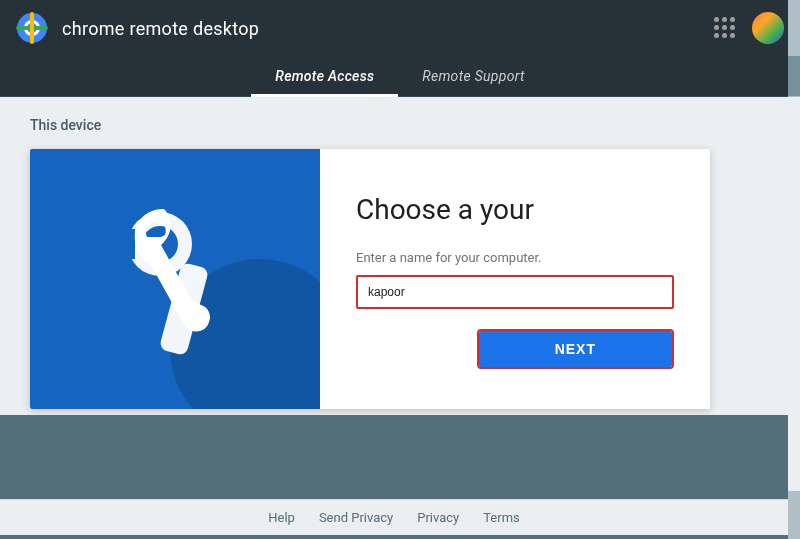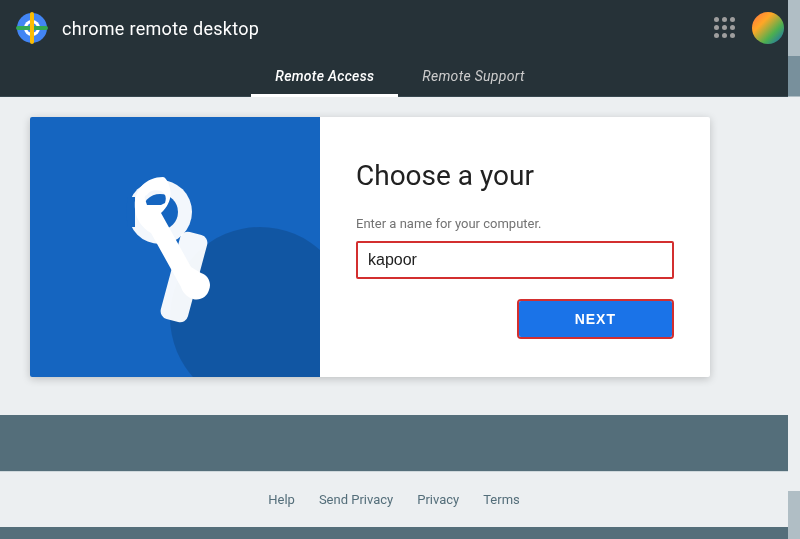--- a/index.html
+++ b/index.html
@@ -190,55 +190,55 @@
     }
     .name-input-wrapper {
       border: 2px solid #d32f2f;
       border-radius: 2px;
       margin-bottom: 20px;
     }
     .name-input {
       width: 100%;
       border: none;
       outline: none;
-      font-size: 16px;
+      font-size: 12px;
       padding: 8px 10px;
       color: #212121;
       font-family: Arial, sans-serif;
     }
     .next-btn-wrapper {
       border: 2px solid #d32f2f;
       border-radius: 4px;
       display: inline-block;
       align-self: flex-end;
     }
     .next-btn {
       background: #1a73e8;
       color: white;
       border: none;
-      padding: 10px 56px;
+      padding: 10px 76px;
       font-size: 14px;
       font-weight: 700;
       letter-spacing: 1px;
       cursor: pointer;
       border-radius: 2px;
       display: block;
     }
 
     
     .footer {
       background: #eceff1;
-      height: 56px;
+      height: 36px;
       display: flex;
       align-items: center;
       justify-content: center;
       gap: 24px;
       border-top: 1px solid #cfd8dc;
       position: absolute;
-      bottom: 12px;
+      bottom: 4px;
       left: 0;
       right: 12px;
     }
     .footer-link {
       color: #546e7a;
       font-size: 13px;
       cursor: pointer;
       text-decoration: none;
     }
 
@@ -286,20 +286,21 @@
 <div class="nav-tabs">
   <div class="nav-tab active">Remote Access</div>
   <div class="nav-tab">Remote Support</div>
 </div>
 
 <div class="scrollbar-track">
   <div class="scrollbar-thumb"></div>
 </div>
 
 <div class="main-content">
+  <div class="section-label">This device</div>
 
   <div class="device-card">
 
     <div class="card-left">
       <svg class="wrench-icon" viewBox="0 0 160 160" fill="none">
 
         <g transform="translate(20,10)">
 
           <circle cx="45" cy="35" r="32" fill="white" opacity="0.95"></circle>
           <circle cx="45" cy="35" r="18" fill="#1565c0"></circle>

